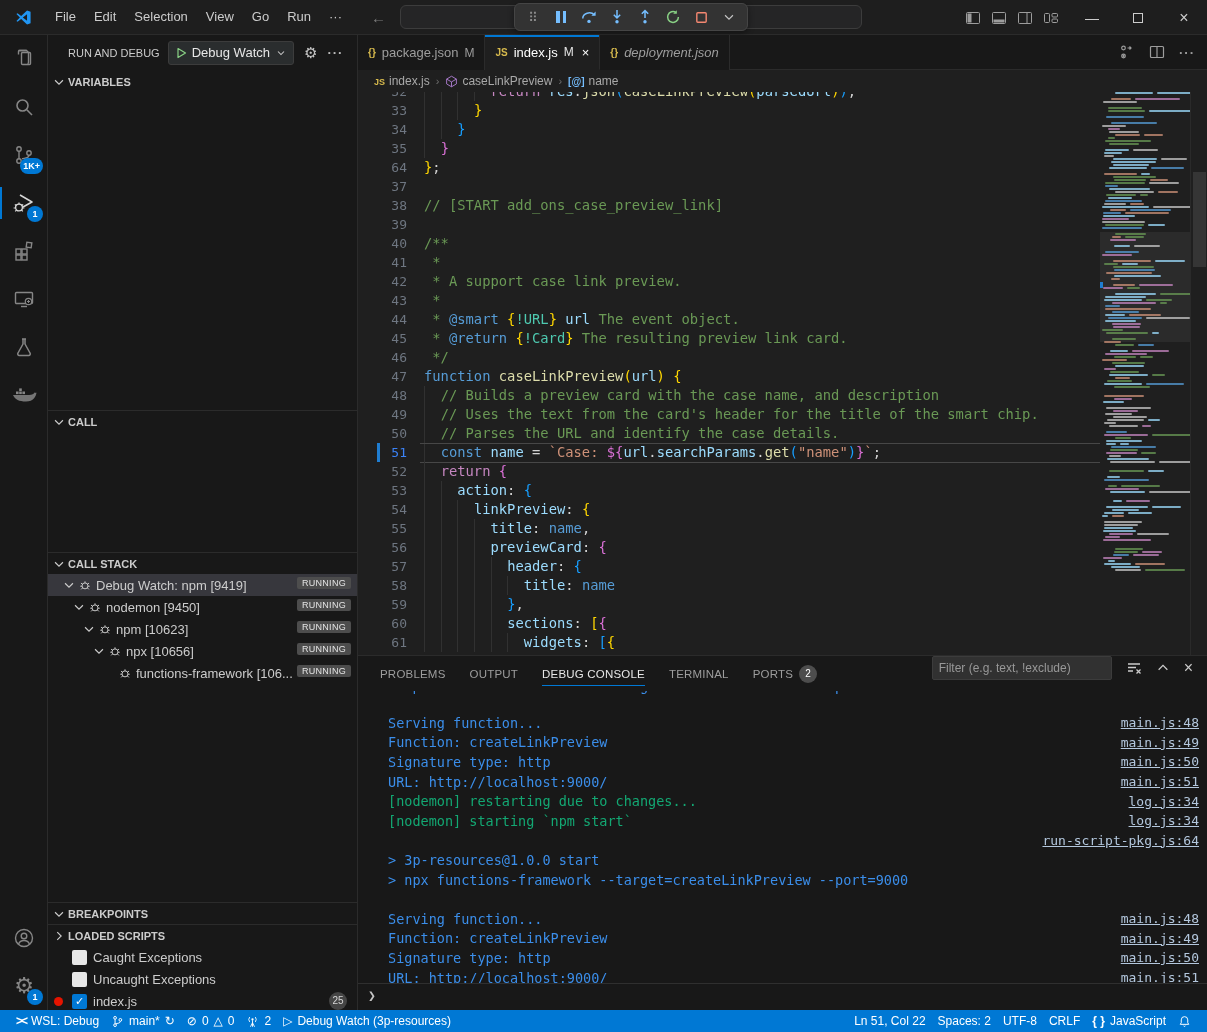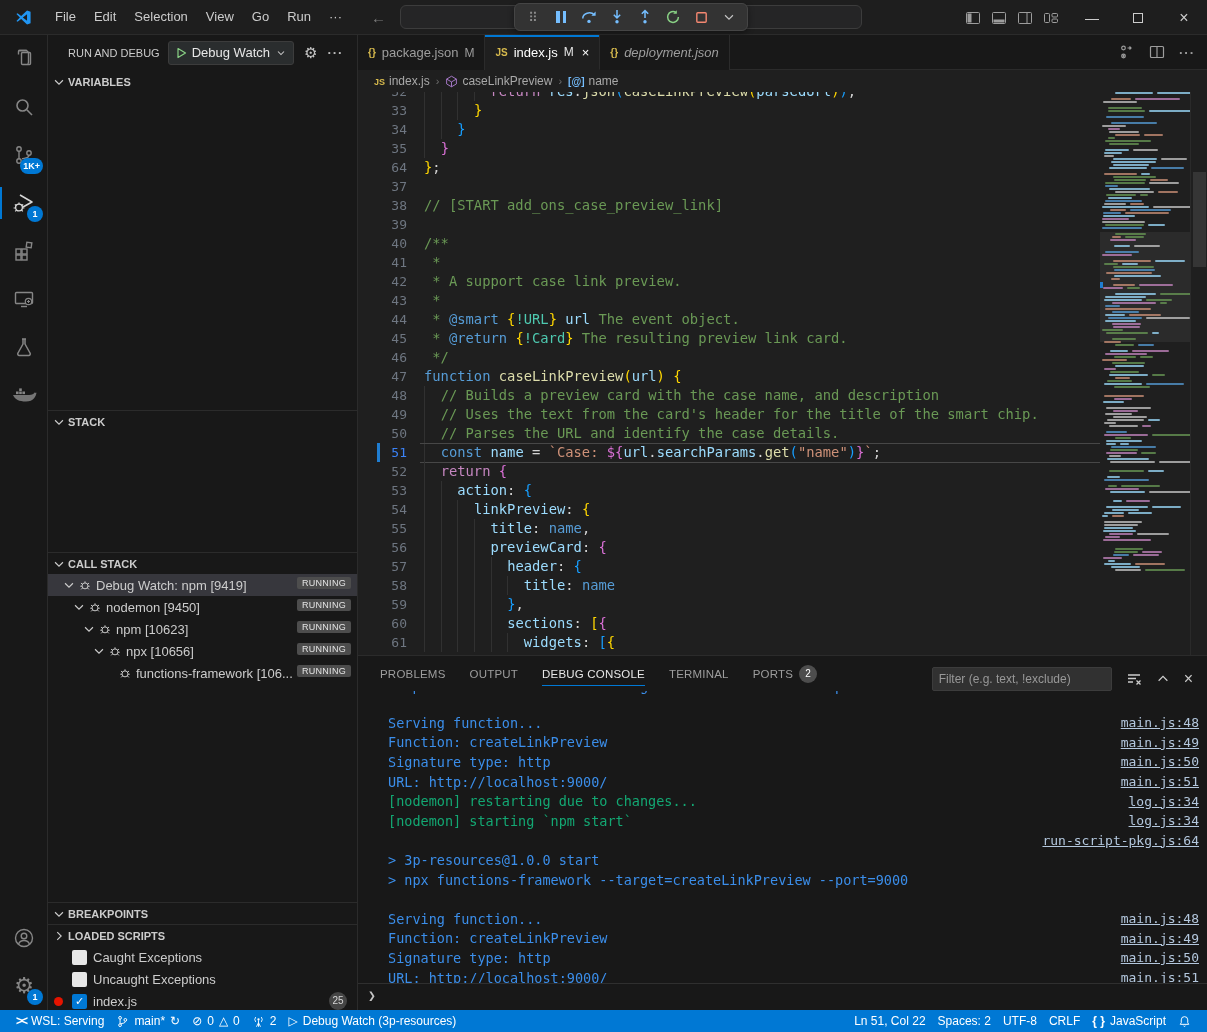--- a/index.html
+++ b/index.html
@@ -97,21 +97,21 @@
   .mm-row{height:3px;position:relative}
   .mm-bar{position:absolute;top:0;height:2px;border-radius:1px;opacity:.75}
   #minimap-slider{position:absolute;left:0;top:140px;width:90px;height:110px;background:rgba(255,255,255,.055)}
   #mm-mod{position:absolute;left:0;top:190px;width:3px;height:6px;background:#1f7dd1}
   #editor-scrollbar{position:absolute;left:832px;top:57px;width:17px;height:563px;border-left:1px solid #2a2a2a}
   #scroll-thumb{position:absolute;left:2px;top:80px;width:13px;height:95px;background:rgba(121,121,121,.25)}
 
   
   #panel{position:absolute;left:358px;top:655px;width:849px;height:355px;background:var(--bg-panel);
          border-top:1px solid var(--border)}
-  #panel-tabs{height:35px;display:flex;align-items:flex-end;padding-left:22px;gap:24px}
+  #panel-tabs{height:35px;display:flex;align-items:flex-start;padding-left:22px;gap:24px}
   .ptab{font-size:11.5px;color:#9d9d9d;height:35px;display:flex;align-items:center;gap:6px;position:relative;letter-spacing:.2px}
   .ptab.active{color:#e7e7e7}
   .ptab.active::after{content:"";position:absolute;left:0;right:0;bottom:5px;height:1.5px;background:#0078d4}
   .ptab .pbadge{background:#4d4d4d;color:#fff;border-radius:50%;width:18px;height:18px;line-height:18px;
                 text-align:center;font-size:10px}
   #panel-actions{margin-left:auto;display:flex;align-items:center;gap:14px;padding-right:14px;color:#cccccc}
   #filter-input{width:180px;height:24px;background:#313131;border:1px solid #3c3c3c;border-radius:2px;
                 color:#cccccc;font-size:12px;padding:0 6px;font-family:"Liberation Sans",sans-serif}
   #filter-input::placeholder{color:#989898}
   #console-out{position:absolute;left:0;top:35px;width:849px;height:292px;overflow:hidden;
@@ -345,21 +345,21 @@
           </span>
           <span>VARIABLES</span>
         </div>
         <div class="sb-body" style="height: 318px;"></div>
         <div class="sb-section-header" style="border-top: 1px solid rgb(43, 43, 43);">
           <span class="chev">
             <svg width="14" height="14" viewBox="0 0 16 16">
               <path d="M3.5 6l4.5 4.5L12.5 6" fill="none" stroke="#cccccc" stroke-width="1.3"></path>
             </svg>
           </span>
-          <span>STACK</span>
+          <span>CALL</span>
         </div>
         <div class="sb-body" style="height: 120px;"></div>
         <div class="sb-section-header" style="border-top: 1px solid rgb(43, 43, 43);">
           <span class="chev">
             <svg width="14" height="14" viewBox="0 0 16 16">
               <path d="M3.5 6l4.5 4.5L12.5 6" fill="none" stroke="#cccccc" stroke-width="1.3"></path>
             </svg>
           </span>
           <span>CALL STACK</span>
         </div>
@@ -1141,21 +1141,21 @@
     </div>
     <div id="console-input">
       <span>❯</span>
     </div>
   </div>
 
   <div id="statusbar">
     <div id="sb-left" style="display:flex">
         <span class="sb-item">
           <span><span class="glyph" style="font-weight:bold;letter-spacing:-2px">&gt;&lt;</span></span>
-          <span>WSL: Serving</span>
+          <span>WSL: Debug</span>
         </span>
         <span class="sb-item">
           <span>
             <svg width="13" height="13" viewBox="0 0 16 16">
               <circle cx="5" cy="3.5" r="1.7" fill="none" stroke="#fff" stroke-width="1.2"></circle>
               <circle cx="5" cy="12.5" r="1.7" fill="none" stroke="#fff" stroke-width="1.2"></circle>
               <circle cx="11.5" cy="6" r="1.7" fill="none" stroke="#fff" stroke-width="1.2"></circle>
               <path d="M5 5.2v5.6M11.5 7.7c0 2.7-3.5 2.3-6 3.3" fill="none" stroke="#fff" stroke-width="1.2"></path>
             </svg>
           </span>

